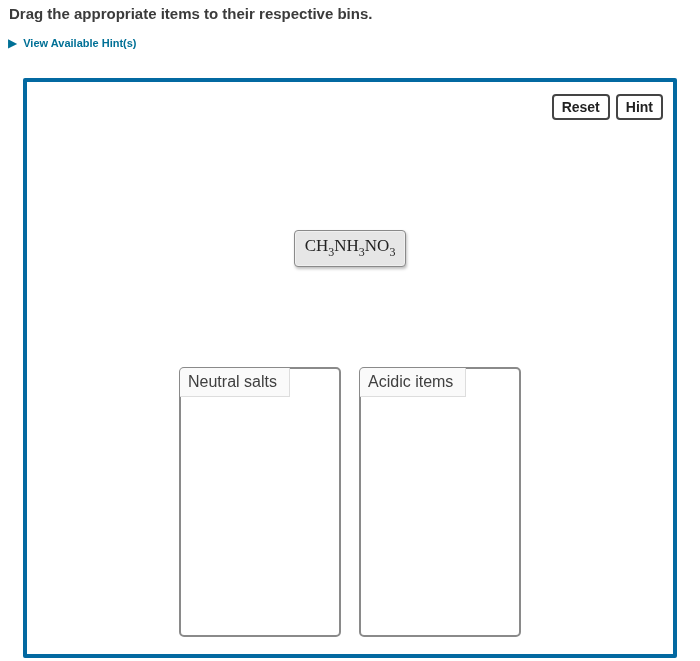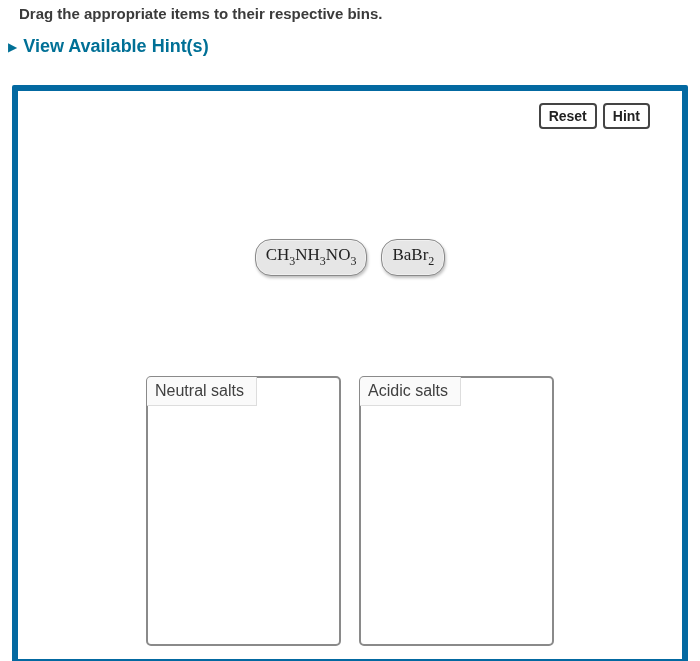--- a/index.html
+++ b/index.html
@@ -11,46 +11,46 @@
       font-family: "Helvetica Neue", Helvetica, Arial, sans-serif;
       background: #fff;
       width: 700px;
       height: 661px;
       overflow: hidden;
     }
     .instruction {
       font-weight: bold;
       color: #3b3b3b;
       font-size: 15px;
-      padding: 5px 19px 6px;
+      padding: 5px 9px 6px;
     }
     .hints-row {
       padding: 8px 8px 16px;
       display: flex;
       align-items: center;
       gap: 6px;
     }
     .hints-arrow {
       color: #007096;
       font-size: 12px;
       display: inline-block;
     }
     .hints-link {
       color: #007096;
       font-weight: bold;
-      font-size: 18px;
+      font-size: 11px;
       cursor: pointer;
     }
     .work-area {
-      margin: 12px 12px 0;
-      border: 6px solid #0369a1;
+      margin: 12px 23px 0;
+      border: 4px solid #0369a1;
       border-radius: 2px;
       height: 580px;
       position: relative;
-      padding: 12px 32px;
+      padding: 12px 10px;
     }
     .btn-row {
       display: flex;
       justify-content: flex-end;
       gap: 6px;
     }
     .ui-btn {
       border: 2px solid #444;
       border-radius: 4px;
       padding: 3px 8px;
@@ -62,21 +62,21 @@
     }
     .items-row {
       display: flex;
       justify-content: center;
       gap: 14px;
       margin-top: 110px;
     }
     .draggable-item {
       background: #e6e6e6;
       border: 1px solid #8a8a8a;
-      border-radius: 16px;
+      border-radius: 4px;
       padding: 5px 10px 7px;
       font-family: "Times New Roman", Times, serif;
       font-size: 17px;
       color: #222;
       cursor: move;
       box-shadow: 1px 2px 3px rgba(0,0,0,0.25), inset 0 0 0 1px rgba(255,255,255,0.4);
       white-space: nowrap;
     }
     .draggable-item sub {
       font-size: 12px;
@@ -84,21 +84,21 @@
       position: relative;
       top: 1px;
     }
     .bins-row {
       display: flex;
       justify-content: center;
       gap: 18px;
       margin-top: 100px;
     }
     .bin {
-      width: 195px;
+      width: 162px;
       height: 270px;
       border: 2px solid #8a8a8a;
       border-radius: 5px;
       background: #fff;
       position: relative;
     }
     .bin-label {
       position: absolute;
       top: -1px;
       left: -1px;
@@ -122,24 +122,23 @@
 </div>
 
 <div class="work-area">
   <div class="btn-row">
     <button class="ui-btn">Reset</button>
     <button class="ui-btn">Hint</button>
   </div>
 
   <div class="items-row">
     <div class="draggable-item">CH<sub>3</sub>NH<sub>3</sub>NO<sub>3</sub></div>
-    <div class="draggable-item">BaBr<sub>2</sub></div>
   </div>
 
   <div class="bins-row">
     <div class="bin">
       <div class="bin-label">Neutral salts</div>
     </div>
     <div class="bin">
-      <div class="bin-label">Acidic salts</div>
+      <div class="bin-label">Acidic items</div>
     </div>
   </div>
 </div>
 
 </body></html>

